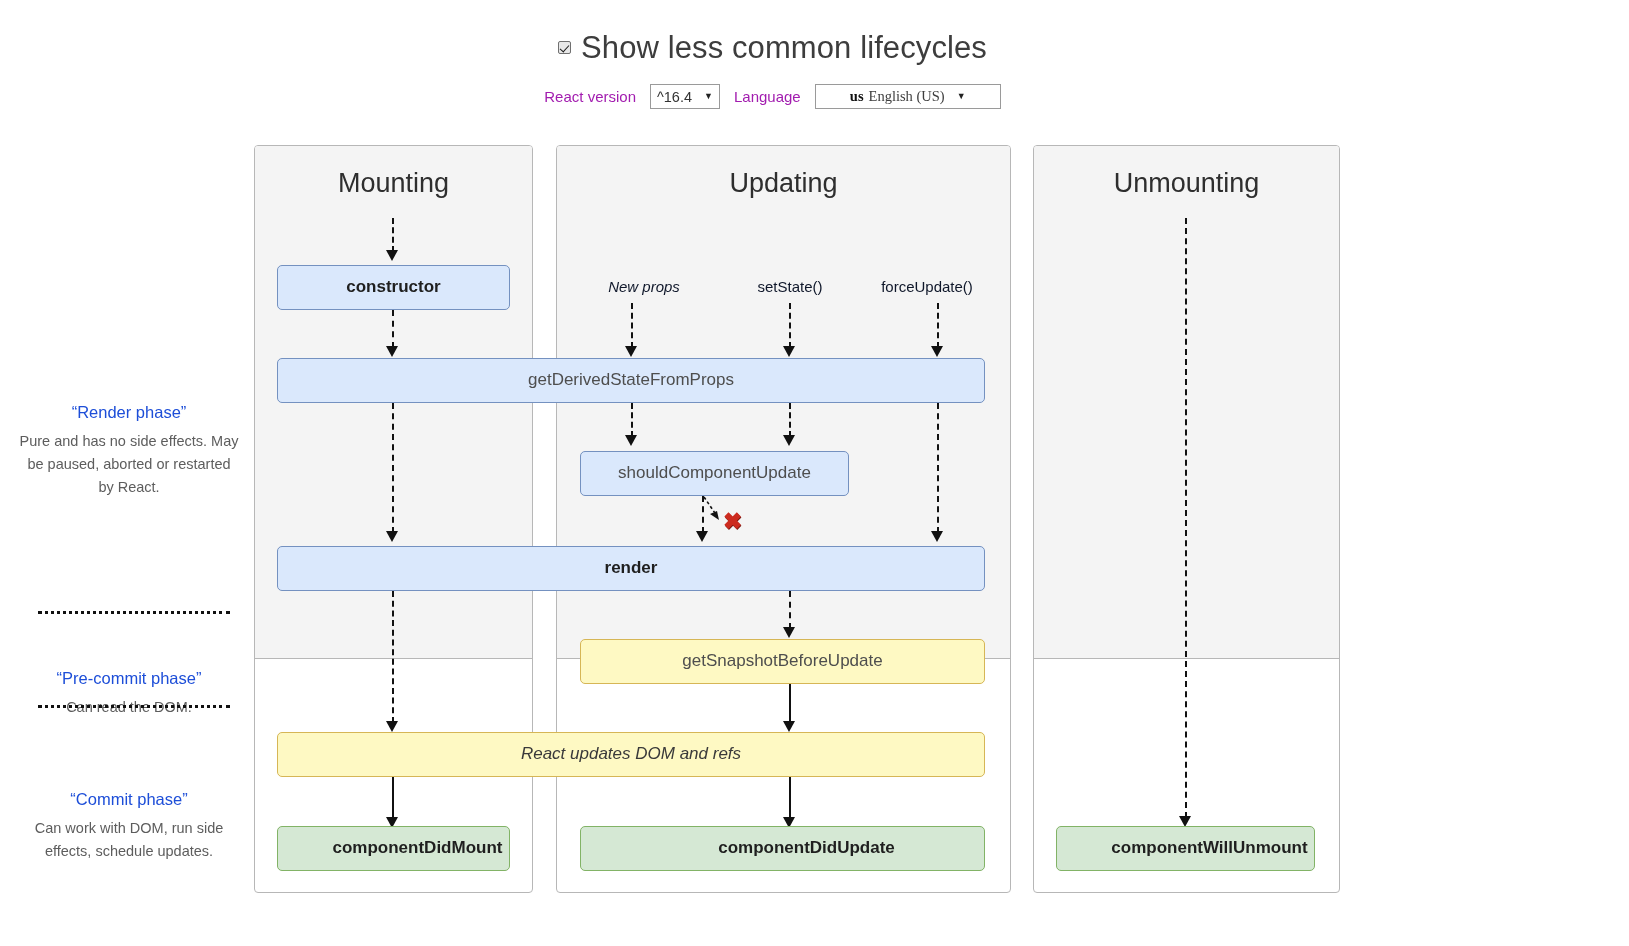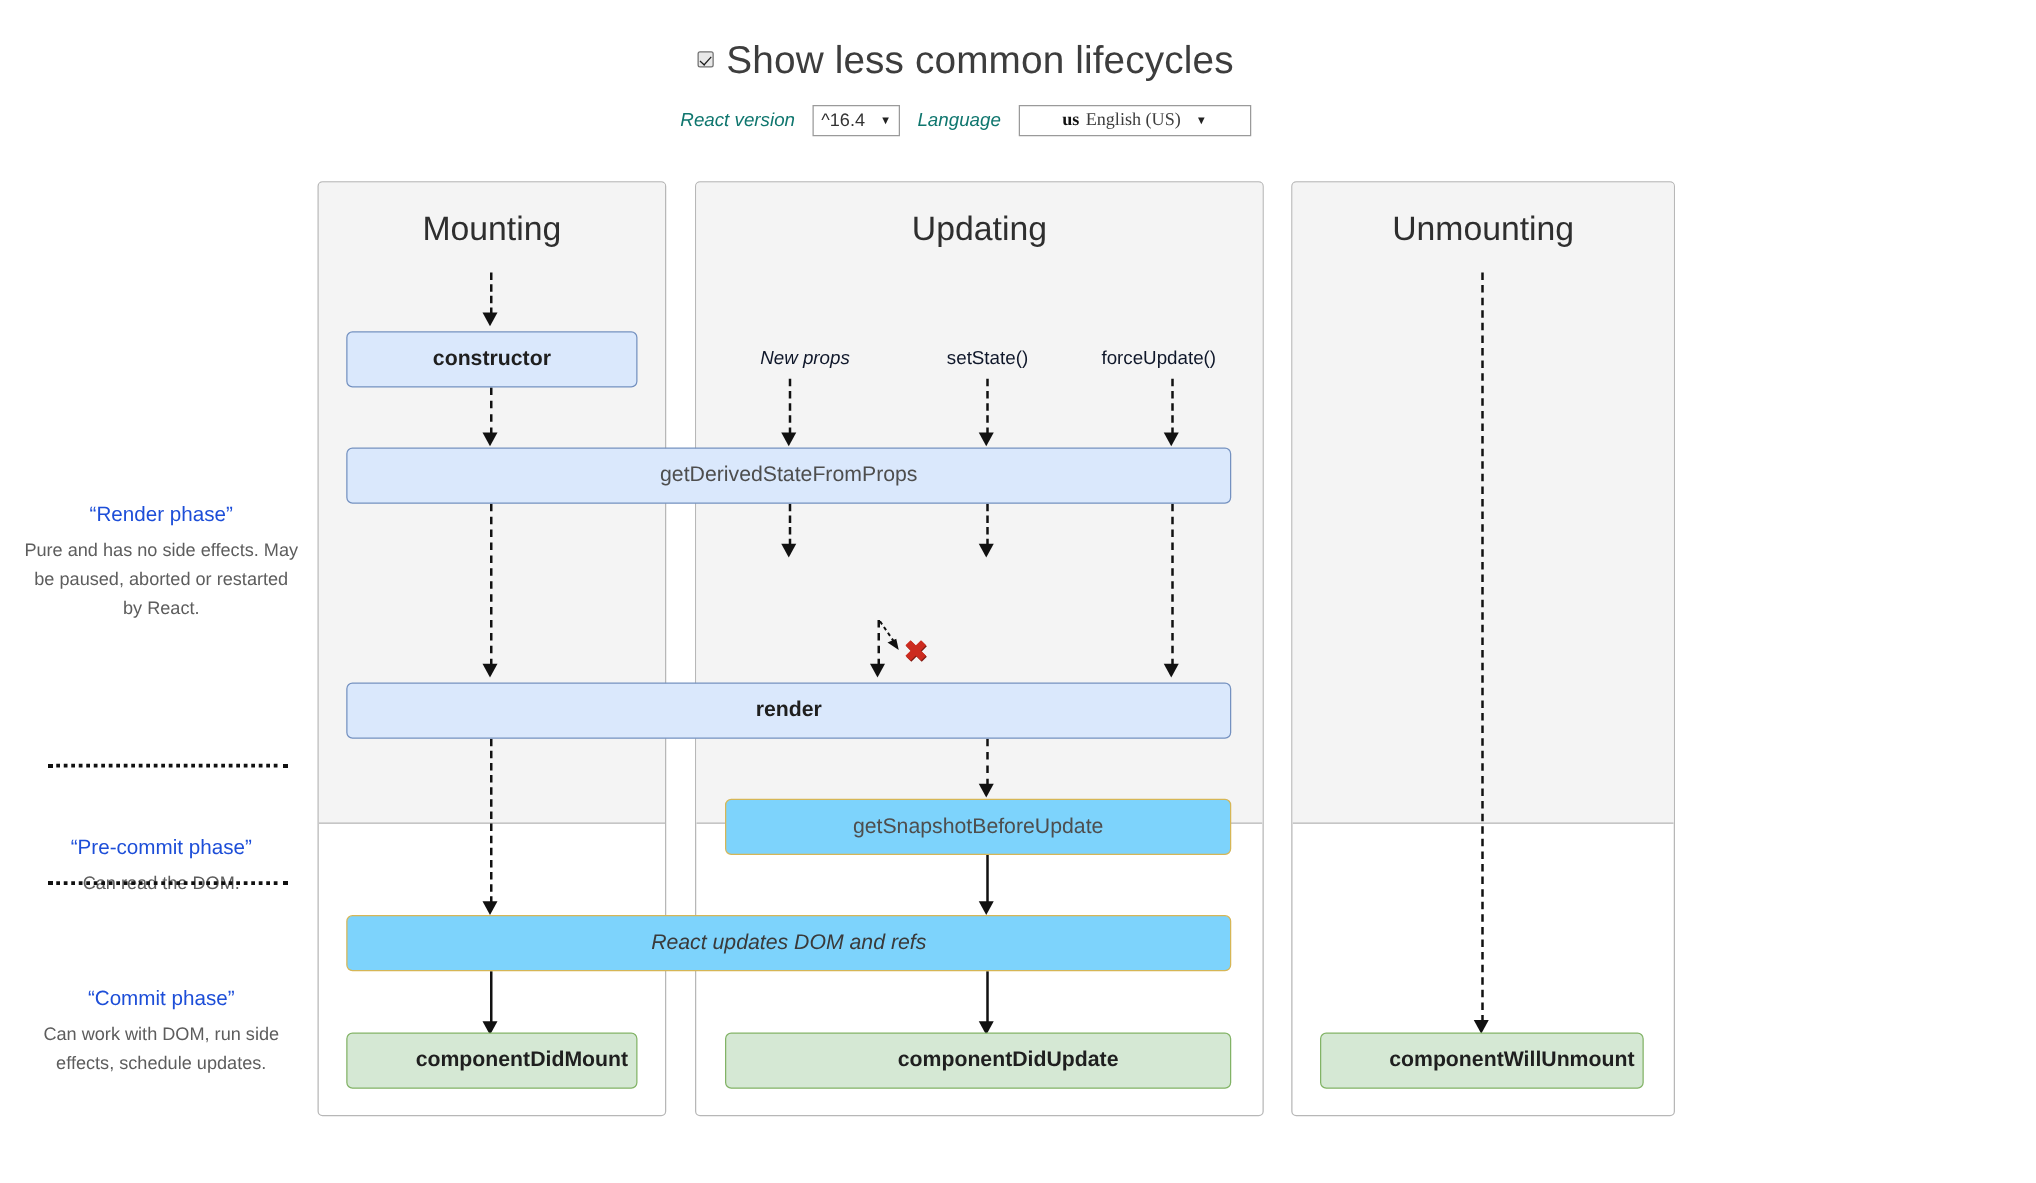--- a/index.html
+++ b/index.html
@@ -29,21 +29,21 @@
   .title-text {
     font-size: 31px; color: #3d3d3d; font-weight: 400; letter-spacing: .1px;
     line-height: 1;
   }
 
   .controls-row {
     position: absolute; left: 0; top: 84px; width: 1545px;
     display: flex; align-items: center; justify-content: center; gap: 14px;
     font-size: 15px; color: #4a4a4a;
   }
-  .ctl-label { color: #0f766e; font-size: 15px; font-style: italic; }
+  .ctl-label { color: #a21caf; font-size: 15px; }
   .select-box {
     border: 1px solid #9a9a9a; background: #fff; height: 25px;
     display: inline-flex; align-items: center; padding: 0 6px;
     font-size: 14.5px; color: #333; cursor: pointer; gap: 12px;
   }
   .select-version { min-width: 66px; justify-content: space-between; }
   .select-lang { width: 186px; justify-content: center; font-family: Liberation Serif, serif; }
   .caret { font-size: 9px; color: #222; line-height: 1; }
   .lang-code { font-weight: bold; color: #111; }
   .lang-name { color: #3d3d3d; }
@@ -80,21 +80,21 @@
     font-size: 27px; color: #2e2e2e; font-weight: 400;
   }
 
   
   .node {
     position: absolute; border-radius: 5px; display: flex;
     align-items: center; justify-content: center; text-align: right;
     font-size: 17px; line-height: 1.2;
   }
   .node.blue   { background: #dae8fc; border: 1px solid #7491c0; }
-  .node.yellow { background: #7dd3fc; border: 1px solid #d6b656; }
+  .node.yellow { background: #fef9c3; border: 1px solid #d6b656; }
   .node.green  { background: #d5e8d4; border: 1px solid #82b366; padding-left: 48px; }
   .node.bold   { font-weight: bold; color: #1f1f1f; }
   .node.plain  { font-weight: 400; color: #4e4e4e; }
   .node.italic { font-style: italic; color: #3a3a3a; }
 
   
   .vline {
     position: absolute; width: 0; border-left: 2px dashed #111;
   }
   .vline.solid { border-left: 2px solid #111; }
@@ -227,20 +227,21 @@
   <div class="vline solid" style="left:789px; top:777px; height:42px"></div>
   <div class="ahead" style="left:783px; top:817px"></div>
 
   <div class="vline" style="left:1185px; top:218px; height:600px"></div>
   <div class="ahead" style="left:1179px; top:816px"></div>
 
   <div class="node blue bold" style="left:277px; top:265px; width:233px; height:45px">constructor</div>
 
   <div class="node blue plain" style="left:277px; top:358px; width:708px; height:45px">getDerivedStateFromProps</div>
 
+  <div class="node blue plain" style="left:580px; top:451px; width:269px; height:45px">shouldComponentUpdate</div>
 
   <div class="node blue bold" style="left:277px; top:546px; width:708px; height:45px">render</div>
 
   <div class="node yellow plain" style="left:580px; top:639px; width:405px; height:45px">getSnapshotBeforeUpdate</div>
 
   <div class="node yellow italic" style="left:277px; top:732px; width:708px; height:45px">React updates DOM and refs</div>
 
   <div class="node green bold" style="left:277px; top:826px; width:233px; height:45px">componentDidMount</div>
 
   <div class="node green bold" style="left:580px; top:826px; width:405px; height:45px">componentDidUpdate</div>

